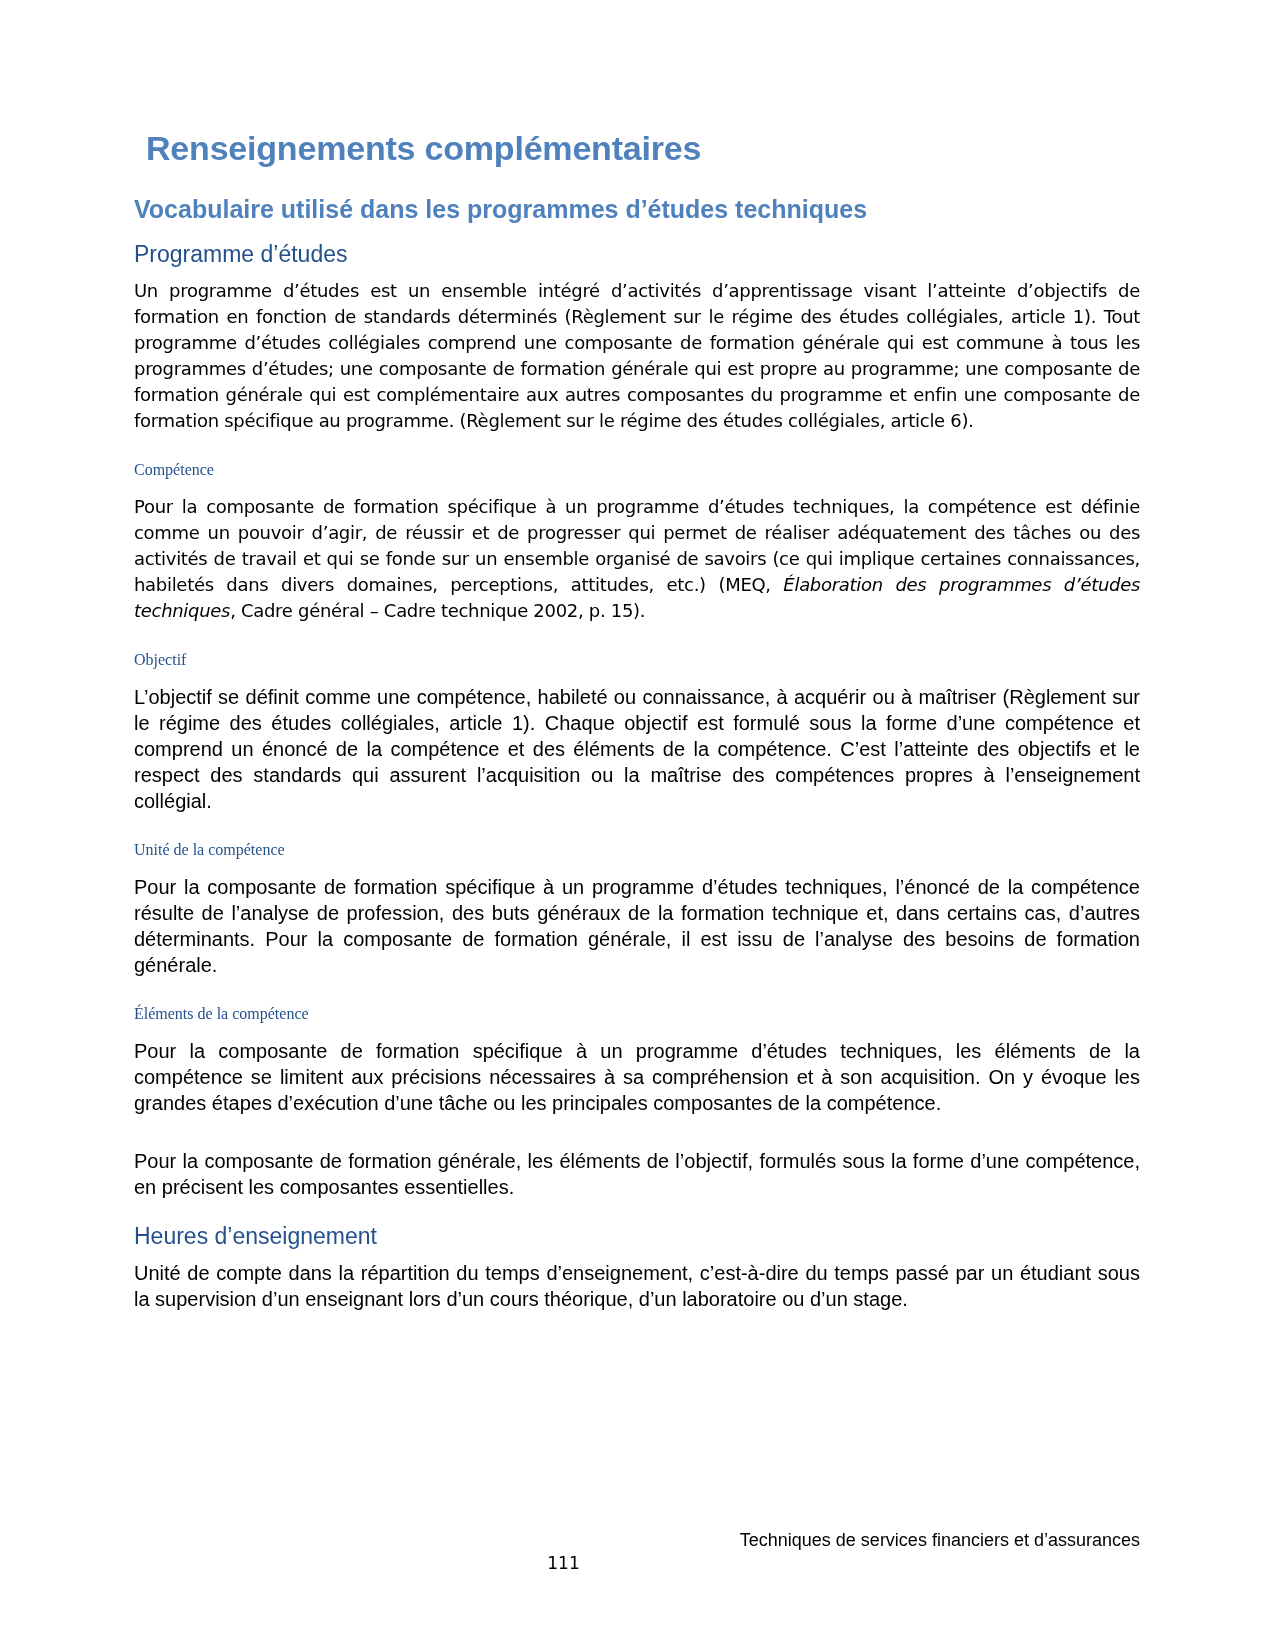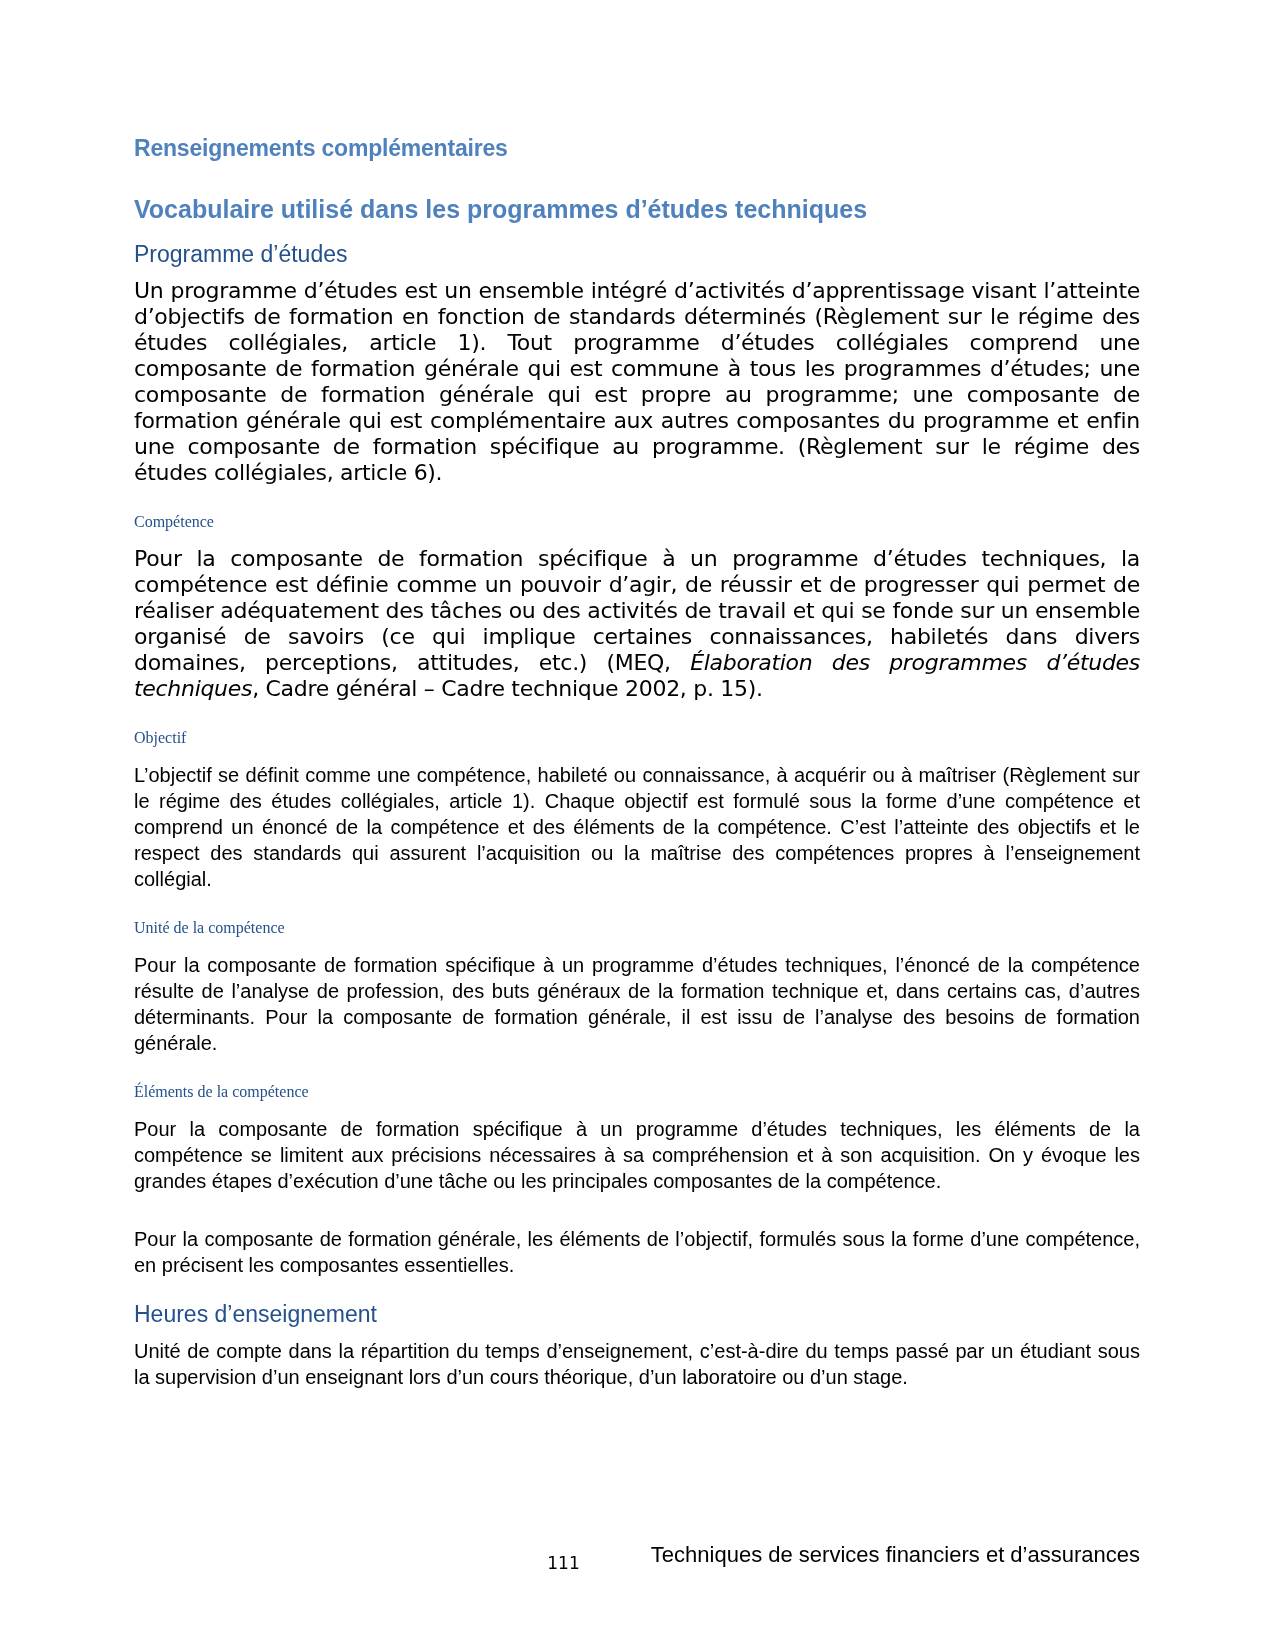--- a/index.html
+++ b/index.html
@@ -1,31 +1,31 @@
 <!DOCTYPE html>
 <html><head>
 <meta charset="utf-8">
 <style>
   html, body { margin: 0; padding: 0; background: #ffffff; }
   body { width: 1275px; height: 1650px; position: relative; overflow: hidden;
          font-family: "Liberation Sans", sans-serif; color: #000; }
   .page { position: absolute; left: 134px; top: 128px; width: 1006px; }
-  h1 { font-family: "Liberation Sans", sans-serif; font-weight: bold; font-size: 23px;
-       color: #4f81bd; margin: 0 0 26px 0; line-height: 40px; letter-spacing: -0.2px; }
+  h1 { font-family: "Liberation Sans", sans-serif; font-weight: bold; font-size: 34px;
+       color: #4f81bd; margin: 0 0 26px 12px; line-height: 40px; letter-spacing: -0.2px; }
   h2 { font-family: "Liberation Sans", sans-serif; font-weight: bold; font-size: 25px;
        color: #4f81bd; margin: 16px 0 16px 0; line-height: 30px; }
   h3 { font-family: Liberation Serif, serif; font-weight: normal; font-size: 16px;
        color: #24508c; margin: 0 0 10px 0; line-height: 28px; }
   h3.arial { font-family: "Liberation Sans", sans-serif; font-size: 23px; }
   p { font-family: "Liberation Sans", sans-serif; font-size: 20px; line-height: 26px;
       text-align: justify; margin: 0 0 22px 0; color: #000; }
-  p.dejavu { font-family: "DejaVu Sans", sans-serif; font-size: 22px; letter-spacing: -0.3px; }
+  p.dejavu { font-family: "DejaVu Sans", sans-serif; font-size: 18px; letter-spacing: -0.3px; }
   .gap { height: 10px; }
-  .footer-title { position: absolute; right: 135px; top: 1530px; font-size: 22px;
-                  font-family: "Liberation Sans", sans-serif; color: #000; margin-top: 12px; }
+  .footer-title { position: absolute; right: 135px; top: 1530px; font-size: 18px;
+                  font-family: "Liberation Sans", sans-serif; color: #000; }
   .page-number { position: absolute; left: 0; width: 1127px; top: 1553px; text-align: center;
                  font-family: "DejaVu Sans", sans-serif; font-size: 17px; color: #000; }
   em { font-style: italic; }
 </style>
 </head>
 <body>
 
 <div class="page">
   <h1>Renseignements complémentaires</h1>
   <h2>Vocabulaire utilisé dans les programmes d’études techniques</h2>

